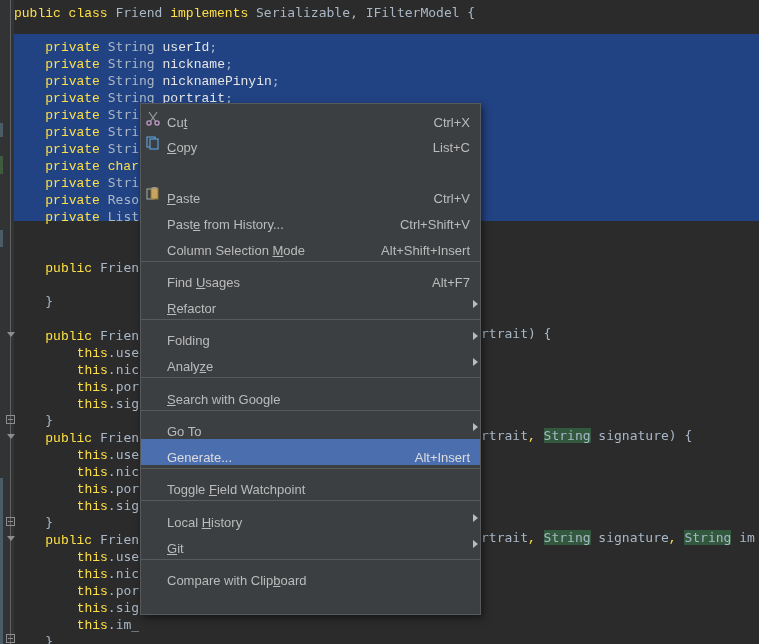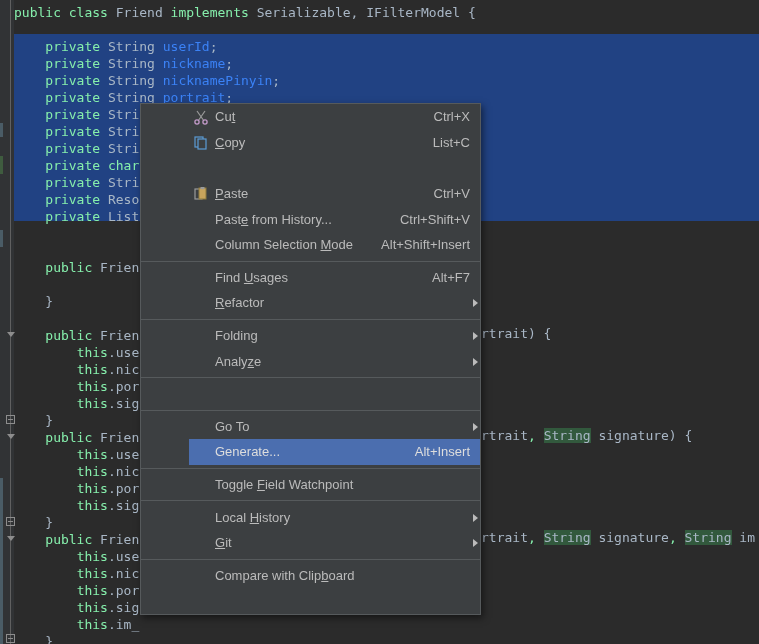--- a/index.html
+++ b/index.html
@@ -21,36 +21,36 @@
   .fold.arrow i:after{display:none;}
   .fold.arrow i{border:none;}
   .fold.arrow u{position:absolute;left:1px;top:2px;width:0;height:0;border-left:4px solid transparent;border-right:4px solid transparent;border-top:5px solid #8d8d8d;}
 
   .code{position:absolute;left:14px;top:0;width:745px;height:644px;
         font-family:"DejaVu Sans Mono", monospace;font-size:13px;line-height:17px;
         white-space:pre;letter-spacing:0;}
   .ln{position:absolute;left:0;width:745px;height:17px;}
   .sel{position:absolute;background:#214283;}
 
-  .kw{color:#86efac;}
+  .kw{color:#fde047;font-family:Liberation Mono, monospace;}
   .ty{color:#a9b7c6;text-align:center;}
-  .fld{color:#3b82f6;}
+  .fld{color:#e5e5e5;font-family:Liberation Mono, monospace;}
   .pl{color:#a9b7c6;}
   .hl{background:#32593d;}
 
   
   .menu{
     position:absolute;left:140px;top:103px;width:341px;
     background:#3c3f41;border:1px solid #565a5c;
     box-shadow:2px 3px 7px rgba(0,0,0,.5);
     font-family:"Liberation Sans", sans-serif;font-size:13px;
     padding:0;box-sizing:border-box;
   }
-  .mi{position:relative;height:25.6px;display:flex;align-items:center;
-      color:#bbbbbb;cursor:default;box-sizing:border-box;margin-left:48px;}
+  .mi{position:relative;height:25.6px;display:flex;align-items:flex-end;
+      color:#bbbbbb;cursor:default;box-sizing:border-box;}
   .mi.sel-item{background:#4b6eaf;color:#dddddd;}
   .mi .ico{width:26px;height:25px;flex:0 0 26px;position:relative;}
   .mi .lbl{flex:1 1 auto;padding-left:0;white-space:nowrap;overflow:hidden;}
   .mi .acc{flex:0 0 auto;padding-right:10px;color:#bbbbbb;white-space:nowrap;}
   .mi.sel-item .acc{color:#dddddd;}
   .mi .arw{flex:0 0 auto;padding-right:8px;width:8px;height:25px;position:relative;}
   .mi .arw:after{content:"";position:absolute;right:2px;top:9px;width:0;height:0;
       border-top:4px solid transparent;border-bottom:4px solid transparent;border-left:5px solid #bbbbbb;}
   .sep{height:1px;background:#565a5c;margin:3px 0;}
   u.mn{text-decoration:underline;}
@@ -163,20 +163,21 @@
         <span class="arw"></span>
       </div>
       <div class="mi">
         <span class="ico"></span>
         <span class="lbl">Analy<u class="mn">z</u>e</span>
         <span class="arw"></span>
       </div>
       <div class="sep"></div>
       <div class="mi">
         <span class="ico"></span>
+        <span class="lbl"><u class="mn">S</u>earch with Google</span>
       </div>
       <div class="sep"></div>
       <div class="mi">
         <span class="ico"></span>
         <span class="lbl">Go To</span>
         <span class="arw"></span>
       </div>
       <div class="mi sel-item">
         <span class="ico"></span>
         <span class="lbl">Generate...</span>

